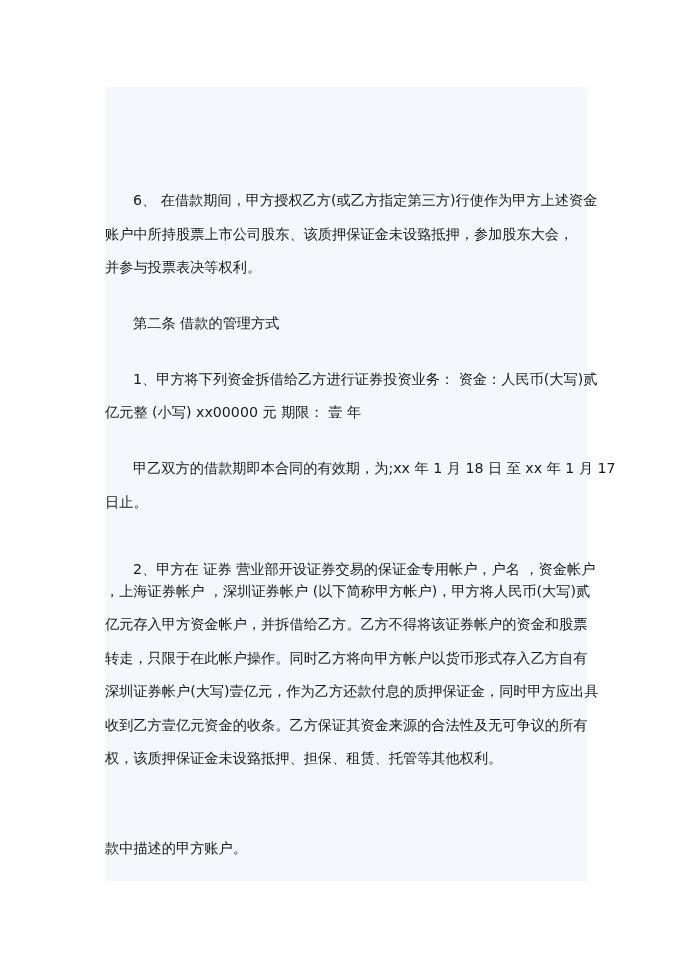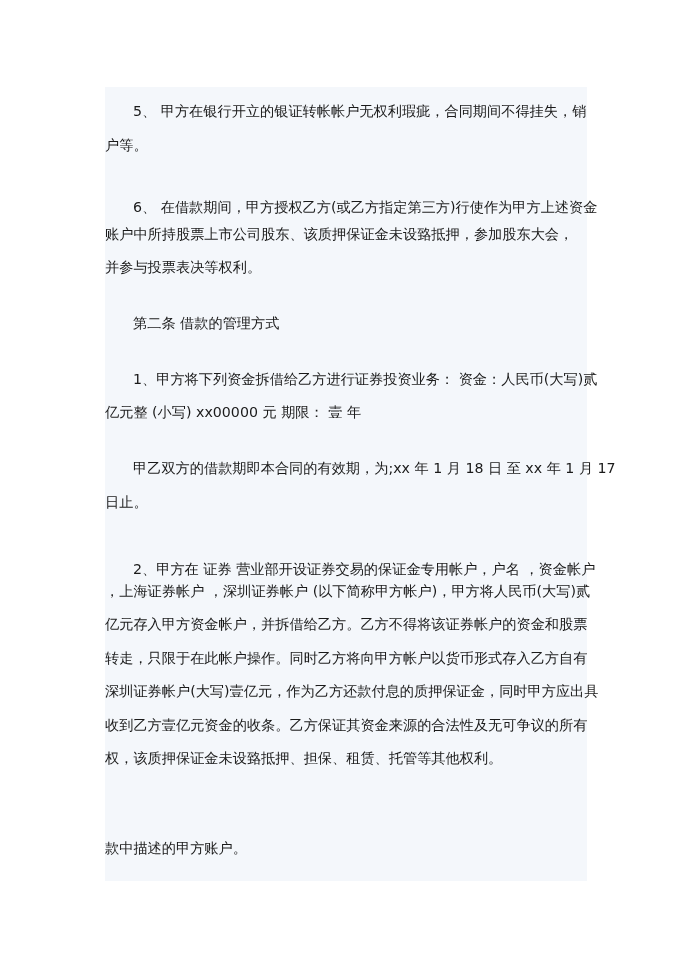--- a/index.html
+++ b/index.html
@@ -13,24 +13,22 @@
     font-family: "DejaVu Sans", sans-serif; font-size: 14.2px; color: #1a1a1a;
     line-height: 20px; letter-spacing: 0px;
   }
   .indent { padding-left: 28px; }
 </style>
 </head>
 <body>
 
 <div class="page">
 
-  <div class="line indent" style="top:14px">5、 甲方在银行开立的银证转帐帐户无权利瑕疵，合同期间不得挂失，销</div>
-  <div class="line" style="top:48px">户等。</div>
 
-  <div class="line indent" style="top:110px">6、 在借款期间，甲方授权乙方(或乙方指定第三方)行使作为甲方上述资金</div>
+  <div class="line indent" style="top:103px">6、 在借款期间，甲方授权乙方(或乙方指定第三方)行使作为甲方上述资金</div>
   <div class="line" style="top:137px">账户中所持股票上市公司股东、该质押保证金未设臵抵押，参加股东大会，</div>
   <div class="line" style="top:170px">并参与投票表决等权利。</div>
 
   <div class="line indent" style="top:226px">第二条 借款的管理方式</div>
 
   <div class="line indent" style="top:282px">1、甲方将下列资金拆借给乙方进行证券投资业务： 资金：人民币(大写)贰</div>
   <div class="line" style="top:315px">亿元整 (小写) xx00000 元 期限： 壹 年</div>
 
   <div class="line indent" style="top:371px">甲乙双方的借款期即本合同的有效期，为;xx 年 1 月 18 日 至 xx 年 1 月 17</div>
   <div class="line" style="top:405px">日止。</div>

